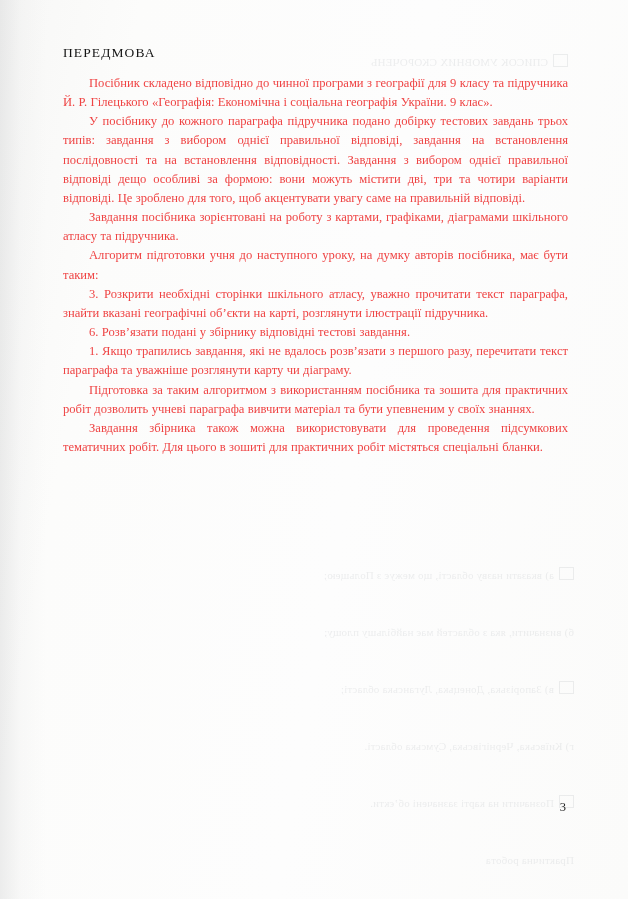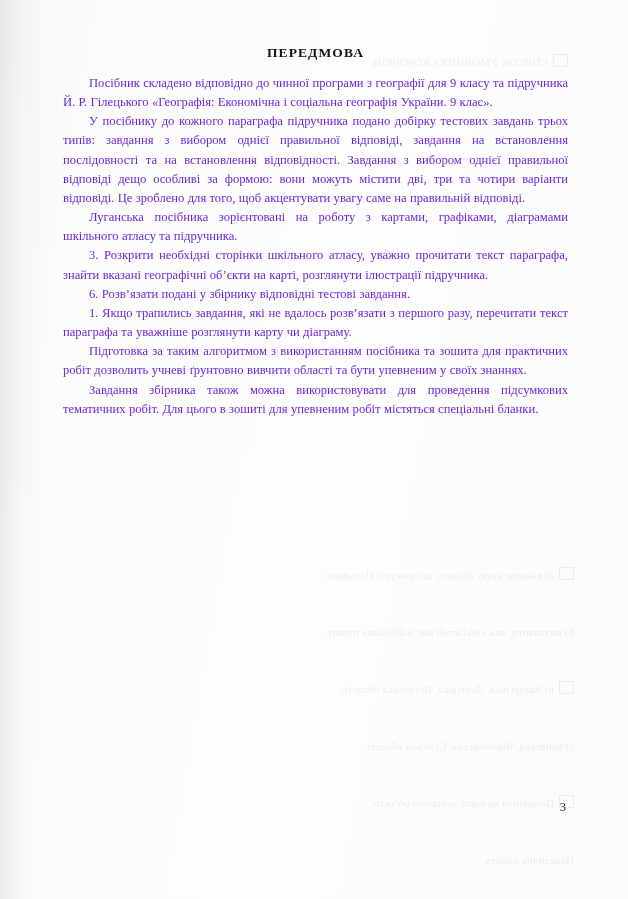--- a/index.html
+++ b/index.html
@@ -65,22 +65,21 @@
 
   
   .content {
     position: absolute;
     top: 0;
     left: 63px;
     width: 505px;
   }
 
   .doc-title {
-    text-align: center;
-    font-weight: bold;
+    font-weight: normal;
     font-size: 13.5px;
     letter-spacing: 1.1px;
     margin: 0;
     padding-top: 45px;
     color: #141414;
     position: relative;
     z-index: 3;
   }
 
   .body-text {
@@ -89,21 +88,21 @@
     position: relative;
     z-index: 3;
   }
 
   p.para {
     margin: 0;
     text-align: justify;
     text-indent: 26px;
     font-size: 12.6px;
     line-height: 19.15px;
-    color: #6d28d9;
+    color: #ef4444;
     hyphens: manual;
     word-spacing: 0.2px;
   }
 
   .page-number {
     position: absolute;
     right: 62px;
     top: 800px;
     font-size: 12.5px;
     color: #1c1c1c;
@@ -131,23 +130,24 @@
   
 </div>
 
 <div class="content">
 
   <h1 class="doc-title">ПЕРЕДМОВА</h1>
 
   <div class="body-text">
     <p class="para">Посібник складено відповідно до чинної програми з географії для 9 класу та підручника Й. Р. Гілецького «Географія: Економічна і соціальна географія України. 9 клас».</p>
     <p class="para">У посібнику до кожного параграфа підручника подано добірку тестових завдань трьох типів: завдання з вибором однієї правильної відповіді, завдання на встановлення послідовності та на встановлення відповідності. Завдання з вибором однієї правильної відповіді дещо особливі за формою: вони можуть містити дві, три та чотири варіанти відповіді. Це зроблено для того, щоб акцентувати увагу саме на правильній відповіді.</p>
-    <p class="para">Луганська посібника зорієнтовані на роботу з картами, графіками, діаграмами шкільного атласу та підручника.</p>
+    <p class="para">Завдання посібника зорієнтовані на роботу з картами, графіками, діаграмами шкільного атласу та підручника.</p>
+    <p class="para">Алгоритм підготовки учня до наступного уроку, на думку авторів посібника, має бути таким:</p>
     <p class="para">3. Розкрити необхідні сторінки шкільного атласу, уважно прочитати текст параграфа, знайти вказані географічні об’єкти на карті, розглянути ілюстрації підручника.</p>
     <p class="para">6. Розв’язати подані у збірнику відповідні тестові завдання.</p>
     <p class="para">1. Якщо трапились завдання, які не вдалось розв’язати з першого разу, перечитати текст параграфа та уважніше розглянути карту чи діаграму.</p>
-    <p class="para">Підготовка за таким алгоритмом з використанням посібника та зошита для практичних робіт дозволить учневі ґрунтовно вивчити області та бути упевненим у своїх знаннях.</p>
-    <p class="para">Завдання збірника також можна використовувати для проведення підсумкових тематичних робіт. Для цього в зошиті для упевненим робіт містяться спеціальні бланки.</p>
+    <p class="para">Підготовка за таким алгоритмом з використанням посібника та зошита для практичних робіт дозволить учневі параграфа вивчити матеріал та бути упевненим у своїх знаннях.</p>
+    <p class="para">Завдання збірника також можна використовувати для проведення підсумкових тематичних робіт. Для цього в зошиті для практичних робіт містяться спеціальні бланки.</p>
   </div>
 
 </div>
 
 <div class="page-number">3</div>
 
 </body></html>

